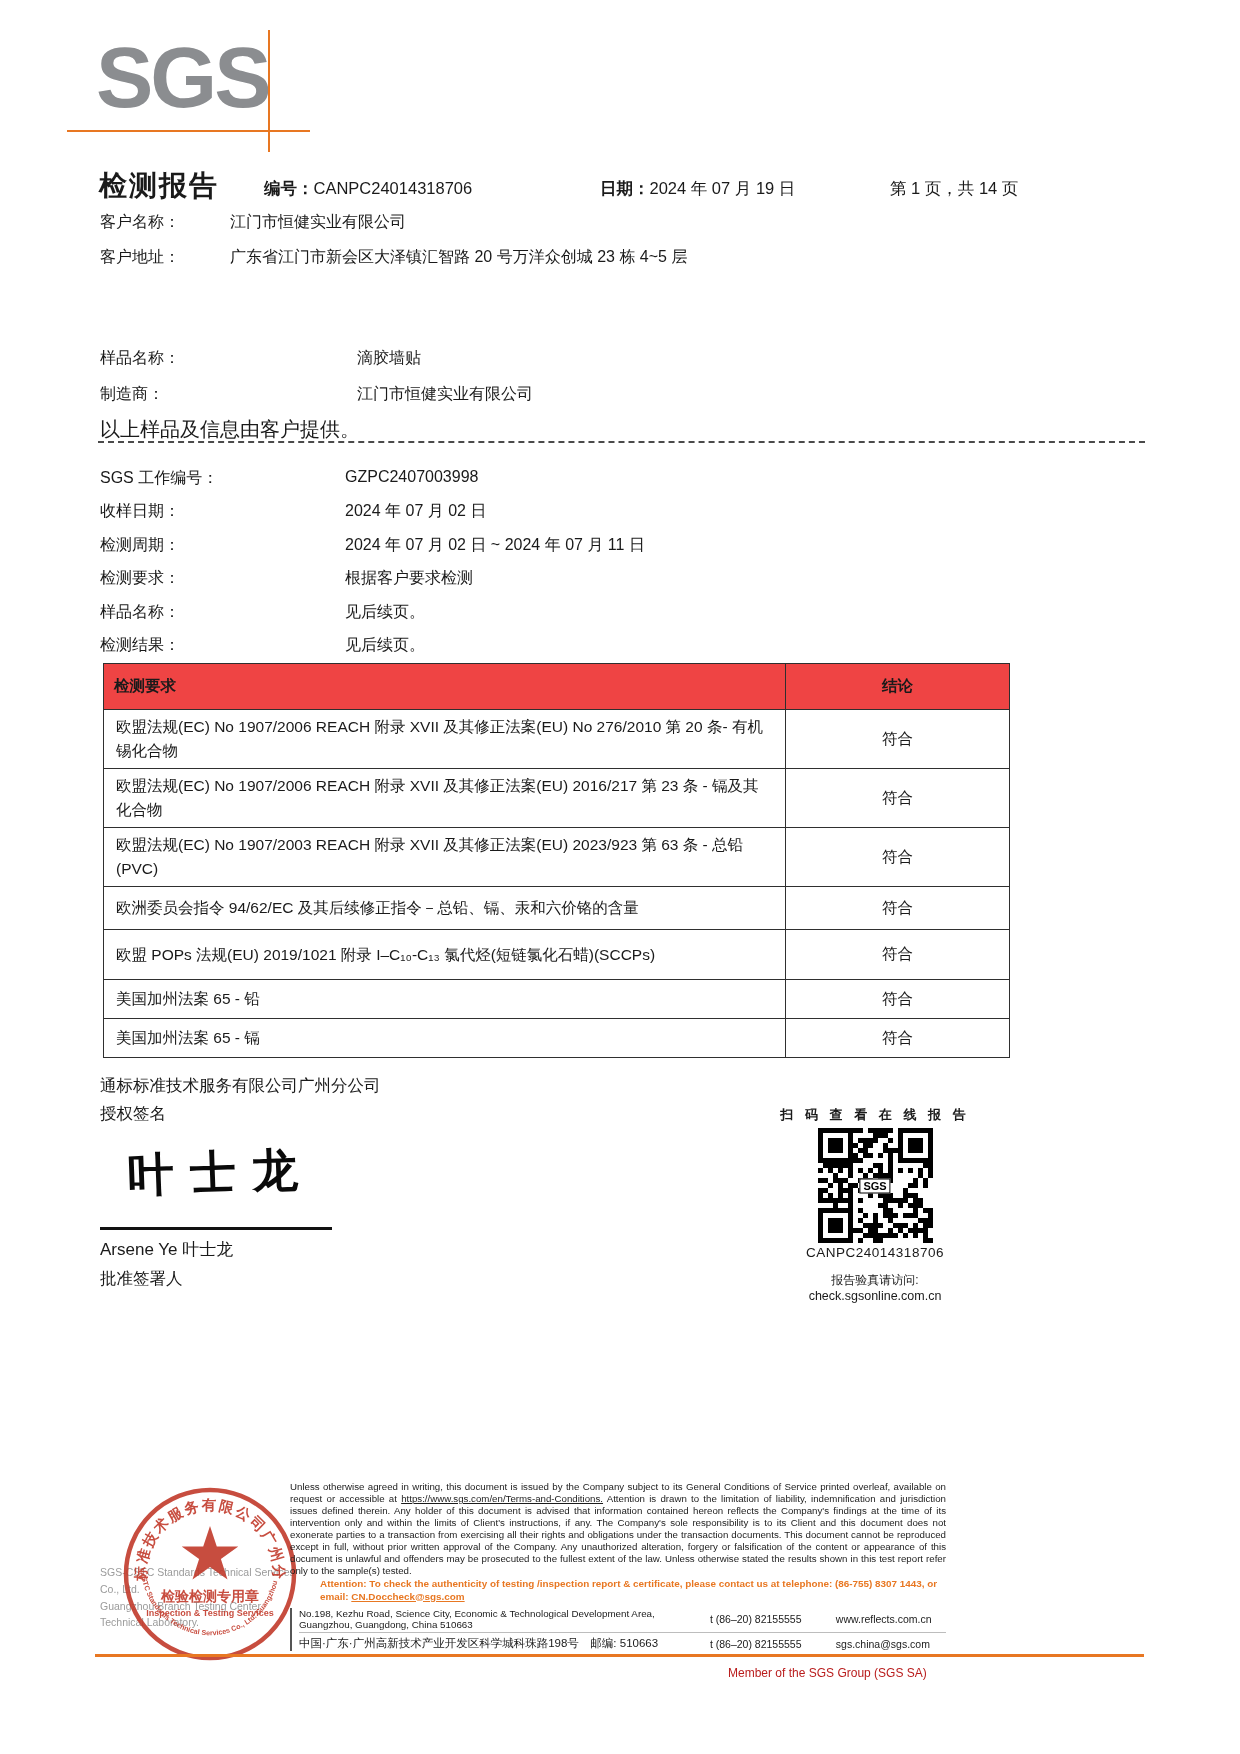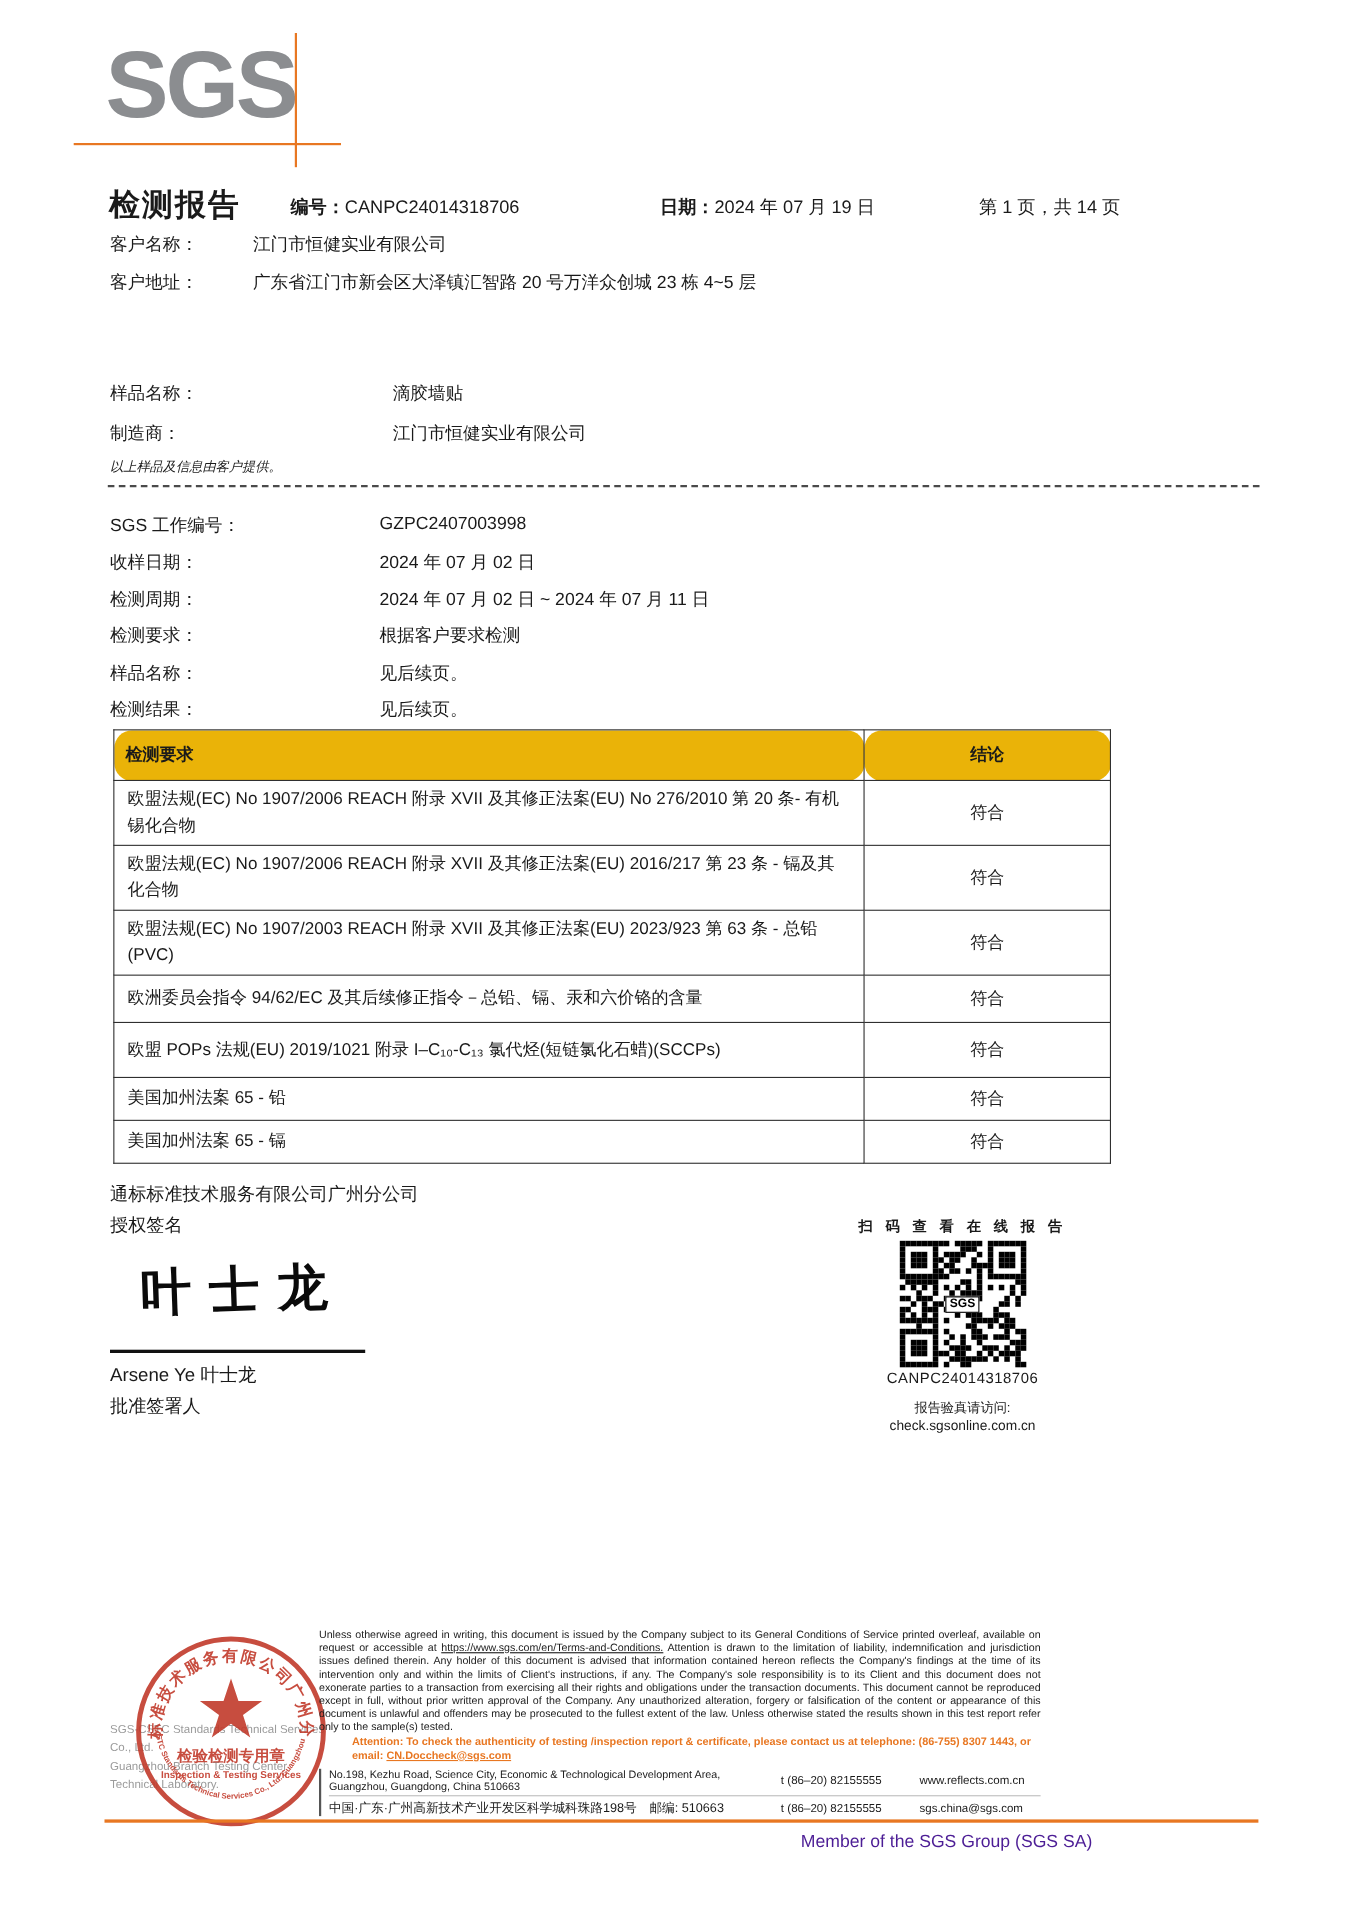--- a/index.html
+++ b/index.html
@@ -27,31 +27,31 @@
   
   .inforow { position:absolute; font-size:16px; }
   .inforow .lbl { position:absolute; left:0; white-space:nowrap; }
   .inforow .val { position:absolute; white-space:nowrap; }
   .client-name { left:100px; top:212px; }
   .client-addr { left:100px; top:247px; }
   .client-name .val, .client-addr .val { left:130px; }
   .sample-name { left:100px; top:348px; }
   .sample-mfr  { left:100px; top:384px; }
   .sample-name .val, .sample-mfr .val { left:245px;margin-left:12px; }
-  .provided-note { position:absolute; left:100px; top:416px; font-size:12px;font-style:italic; }
+  .provided-note { position:absolute; left:100px; top:416px; font-size:20px; }
   .dashline { position:absolute; left:98px; top:441px; width:1047px; border-top:2px dashed #4a4a4a; }
   
   .job-rows { position:absolute; left:100px; top:468px; width:900px; }
   .job-row { position:relative; height:33.4px; font-size:16px; }
   .job-row .lbl { position:absolute; left:0; }
   .job-row .val { position:absolute; left:245px; white-space:nowrap; }
   
   .results { position:absolute; left:103px; top:663px; width:906px; border-collapse:collapse; table-layout:fixed; }
   .results th, .results td { border:1.6px solid #2f2f2f; font-size:15.5px; vertical-align:middle; }
-  .results th { background:#eab308; height:33px; text-align:left; padding:12px 10px; font-weight:bold;border-radius:16px; }
+  .results th { background:#ef4444; height:33px; text-align:left; padding:12px 10px; font-weight:bold; }
   .results th.ccol { text-align:center; }
   .results td.req { padding:5px 12px; line-height:1.55; }
   .results td.concl { text-align:center; }
   .results tr.h2 td { height:47px; }
   .results tr.h1a td { height:43px; }
   .results tr.h1b td { height:50px; }
   .results tr.h1c td { height:39px; }
   
   .signer-company { position:absolute; left:100px; top:1075px; font-size:16.5px; }
   .signer-authlbl { position:absolute; left:100px; top:1103px; font-size:16.5px; }
@@ -87,21 +87,21 @@
   .attention { font-size:9.9px; line-height:1.25; font-weight:bold; color:#e87722; margin-top:1px;padding-left:30px; }
   .attention .lnk { text-decoration:underline; }
   .addr-block { margin-top:5px; border-left:2px solid #555; padding-left:7px; }
   .addr-row { display:flex; align-items:center;gap:12px; }
   .addr-row.en { border-bottom:1px solid #bdbdbd; padding-bottom:2px; font-size:9.8px; }
   .addr-row.cn { padding-top:3px; font-size:11.5px; }
   .addr-text { width:420px; }
   .addr-tel { width:120px; font-size:10.5px; }
   .addr-web { width:116px; font-size:10.5px; }
   .ftr-rule { position:absolute; left:95px; top:1654px; width:1049px; height:3px; background:#e87722; }
-  .member { position:absolute; left:728px; top:1666px; font-size:16px; color:#4c1d95; }
+  .member { position:absolute; left:728px; top:1666px; font-size:12px; color:#b91c1c; }
 </style>
 </head>
 <body>
 
 <div class="page">
 
   <div class="logo-text">SGS</div>
   <div class="logo-vline"></div>
   <div class="logo-hline"></div>
 

